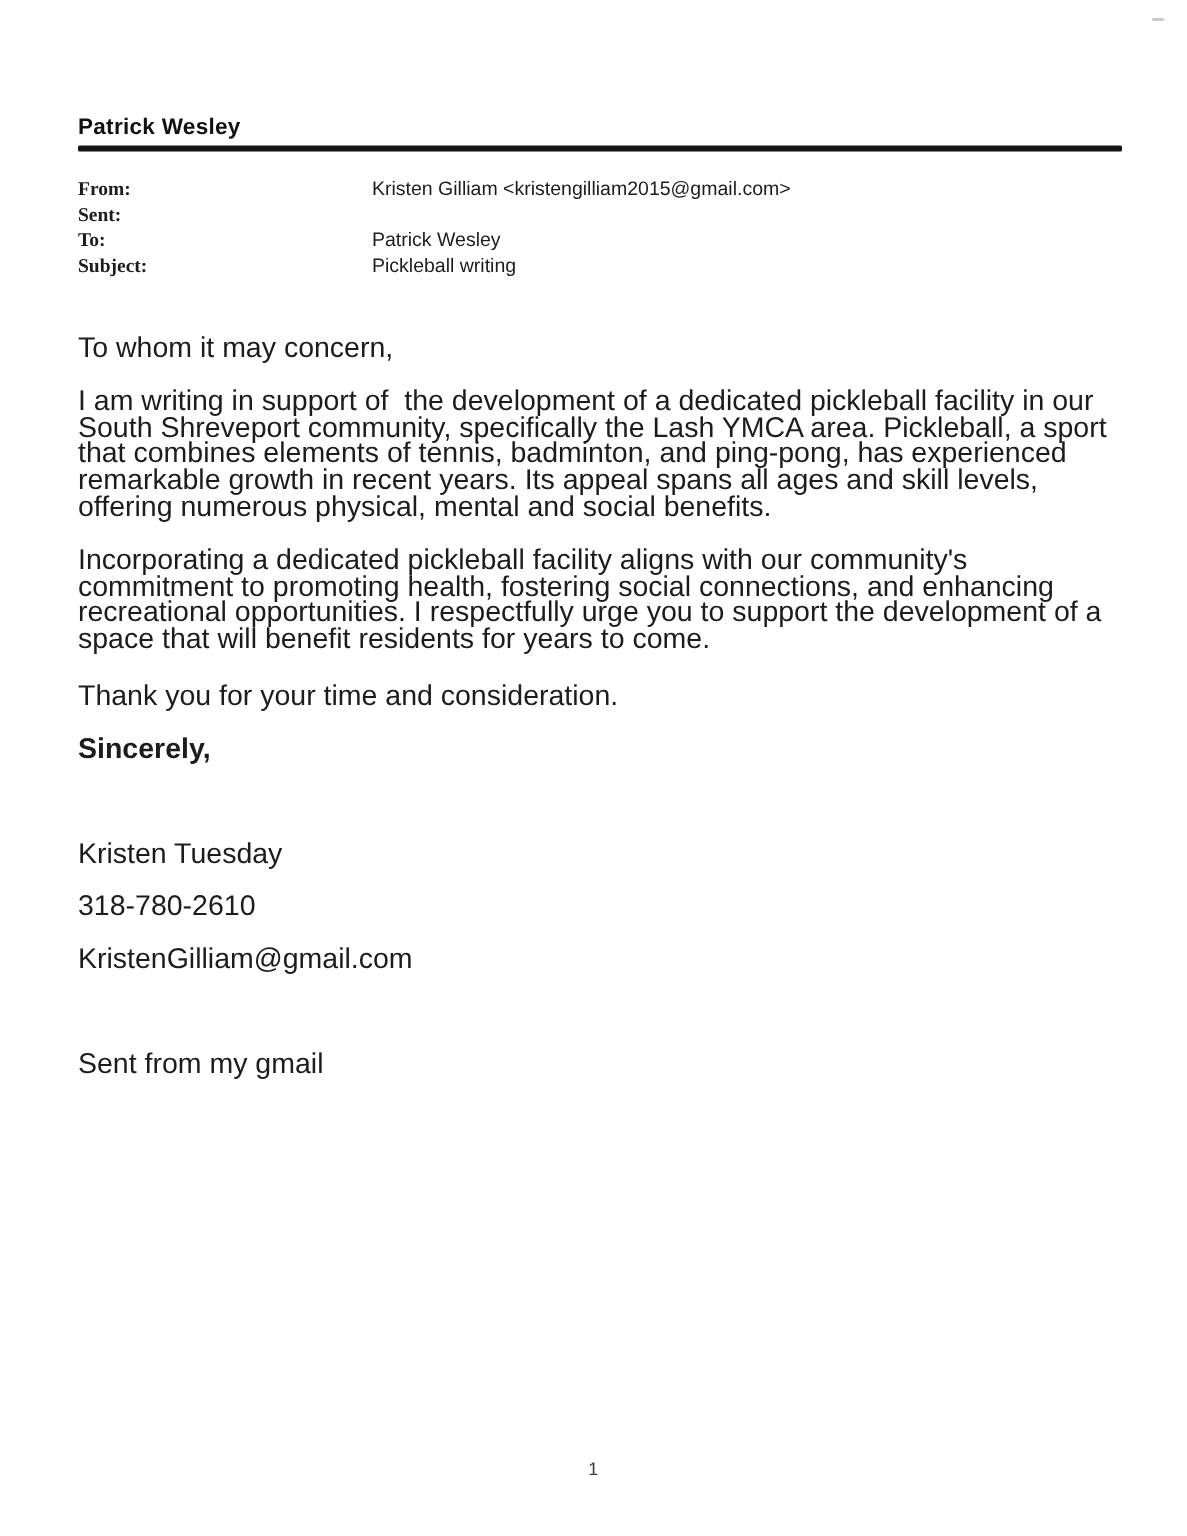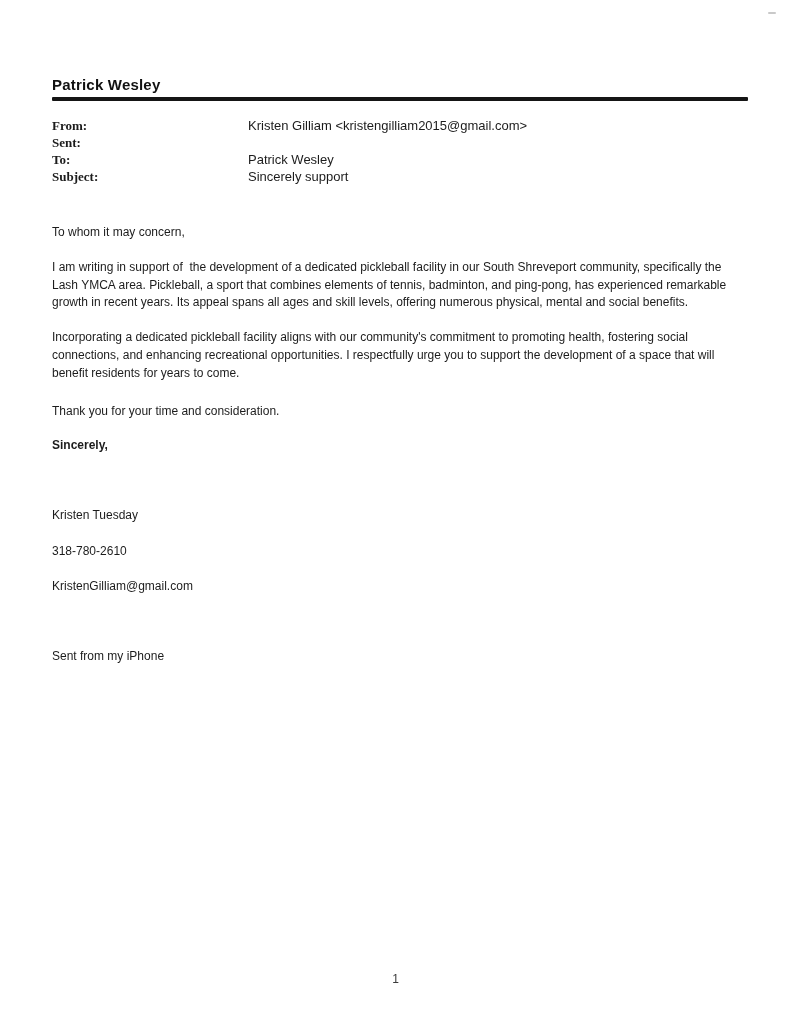--- a/index.html
+++ b/index.html
@@ -60,21 +60,21 @@
   .field-label {
     width: 196px;
     flex: 0 0 196px;
     font-weight: bold;
     font-family: Liberation Serif, serif;
   }
   .field-value {
     flex: 1;
   }
   .body-text {
-    font-size: 12px;
+    font-size: 19px;
     line-height: 17.8px;
   }
   .body-text p {
     margin: 0;
     white-space: pre-wrap;
   }
   .salutation   { margin-top: 39px !important; }
   .para1        { margin-top: 17px !important; }
   .para2        { margin-top: 17px !important; }
   .thanks       { margin-top: 20px !important; }
@@ -111,32 +111,32 @@
       </div>
       <div class="field-row">
         <span class="field-label">Sent:</span>
       </div>
       <div class="field-row">
         <span class="field-label">To:</span>
         <span class="field-value">Patrick Wesley</span>
       </div>
       <div class="field-row">
         <span class="field-label">Subject:</span>
-        <span class="field-value">Sincerely support</span>
+        <span class="field-value">Pickleball writing</span>
       </div>
     </div>
 
     <div class="body-text">
       <p class="salutation">To whom it may concern,</p>
       <p class="para1">I am writing in support of  the development of a dedicated pickleball facility in our South Shreveport community, specifically the Lash YMCA area. Pickleball, a sport that combines elements of tennis, badminton, and ping-pong, has experienced remarkable growth in recent years. Its appeal spans all ages and skill levels, offering numerous physical, mental and social benefits.</p>
       <p class="para2">Incorporating a dedicated pickleball facility aligns with our community's commitment to promoting health, fostering social connections, and enhancing recreational opportunities. I respectfully urge you to support the development of a space that will benefit residents for years to come.</p>
       <p class="thanks">Thank you for your time and consideration.</p>
       <p class="closing">Sincerely,</p>
       <p class="sig-name">Kristen Tuesday</p>
       <p class="sig-phone">318-780-2610</p>
       <p class="sig-email">KristenGilliam@gmail.com</p>
-      <p class="sent-from">Sent from my iPhone</p>
+      <p class="sent-from">Sent from my gmail</p>
     </div>
 
   </div>
 
   <div class="page-number">1</div>
 </div>
 
 </body></html>

